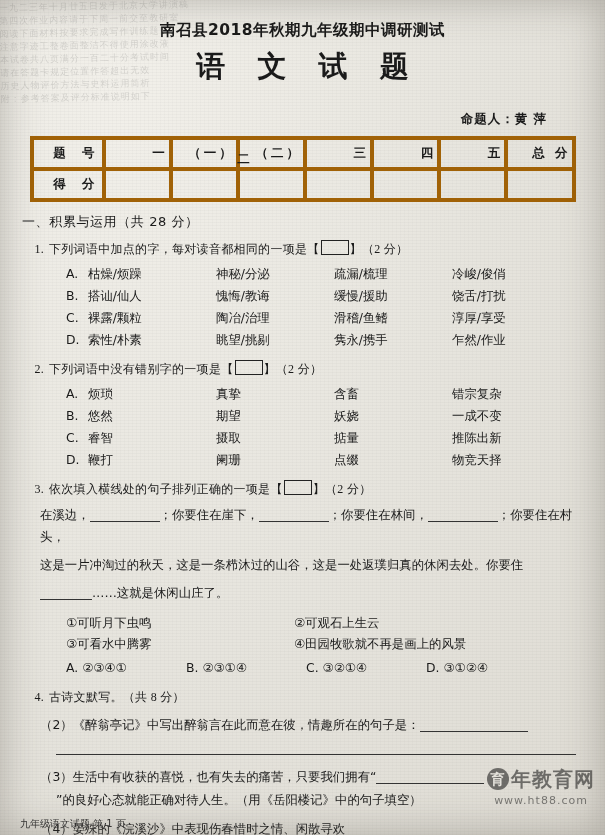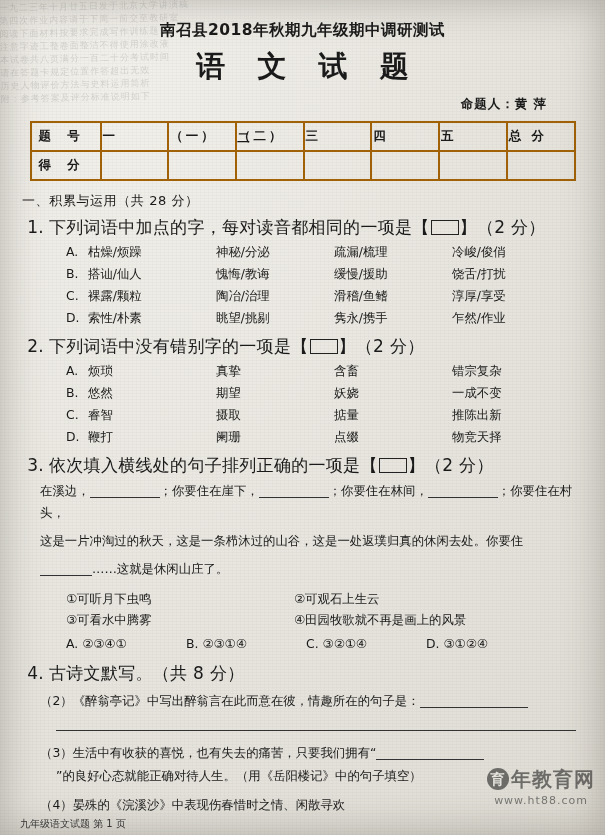--- a/index.html
+++ b/index.html
@@ -49,50 +49,51 @@
     font-weight:bold;
     font-size:29px;
     letter-spacing:11px;
     margin-top:6px;
     text-indent:11px;
   }
   .setter{
     text-align:right;
     font-size:12.5px;
     font-weight:bold;
-    margin-top:9px;
+    margin-top:24px;
     padding-right:36px;
     letter-spacing:1px;
   }
   table.score{
     margin:8px auto 0 auto;
     border-collapse:collapse;
     width:546px;
     table-layout:fixed;
   }
   table.score td{
-    border:2px solid #a16207;
+    border:4px solid #a16207;
     height:25px;
-    text-align:left;
+    text-align:right;
     font-size:12.5px;
     font-weight:bold;
     letter-spacing:3px;
   }
   table.score td.lbl{width:66px;letter-spacing:6px;text-indent:6px;}
   .sec{
     margin-top:11px;
     font-size:13px;
     font-weight:normal;
     letter-spacing:0.6px;
   }
   .q{
     margin-top:9px;
-    font-size:17px;
+    font-size:12px;
     letter-spacing:0.3px;
     line-height:17px;
+    font-family:Liberation Serif, serif;
   }
   .q .num{display:inline-block;width:22px;text-align:right;padding-right:5px;}
   .blank-br{display:inline-block;width:26px;border:1px solid #222;height:13px;vertical-align:-2px;margin:0 1px;}
   .opts{margin-top:5px;}
   .optrow{
     display:flex;
     font-size:12.4px;
     line-height:22px;
     padding-left:44px;
   }

